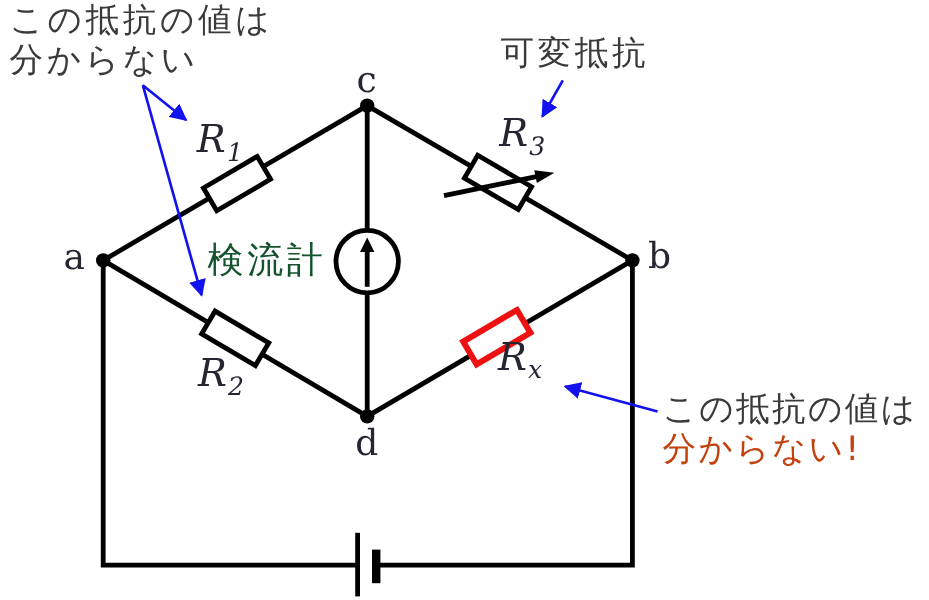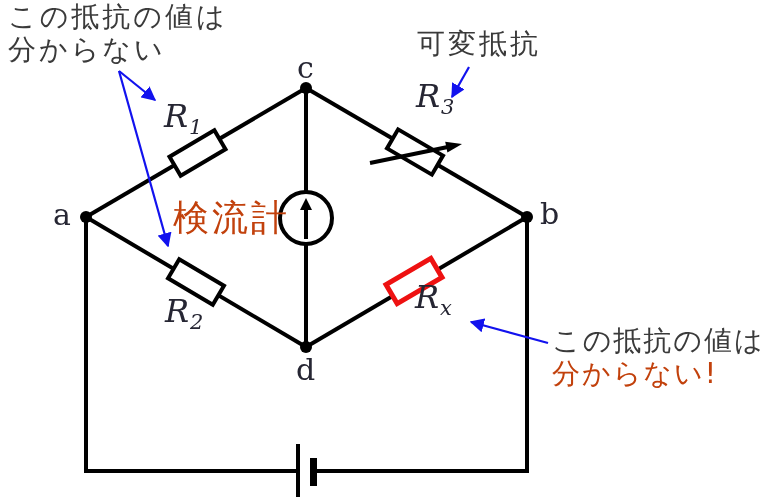--- a/index.html
+++ b/index.html
@@ -95,33 +95,33 @@
     <div>分からない</div>
   </div>
 
   <div class="jp" style="left:417px; top:27px;">可変抵抗</div>
 
   <div class="jp" style="left:552px; top:324px; letter-spacing:2px;">
     <div>この抵抗の値は</div>
     <div class="red-line">分からない!</div>
   </div>
 
-  <div class="jp" style="left:173px; top:201px; font-size:36px; color:#c2410c;">検流計</div>
+  <div class="jp" style="left:173px; top:201px; font-size:30px; color:#14532d;">検流計</div>
 
   <div class="node-label" style="left:53px;  top:200px;">a</div>
   <div class="node-label" style="left:540px; top:199px;">b</div>
   <div class="node-label" style="left:297px; top:53px;">c</div>
   <div class="node-label" style="left:296px; top:355px;">d</div>
 
   <div class="r-label" style="left:164px; top:100px;">
     <span>R</span><span class="sub">1</span>
   </div>
   <div class="r-label" style="left:165px; top:295px;">
     <span>R</span><span class="sub">2</span>
   </div>
-  <div class="r-label" style="left:416px; top:80px;">
+  <div class="r-label" style="left:416px; top:95px;">
     <span>R</span><span class="sub">3</span>
   </div>
   <div class="r-label" style="left:415px; top:281px;">
     <span>R</span><span class="sub">x</span>
   </div>
 
 </div>
 
 </body></html>

